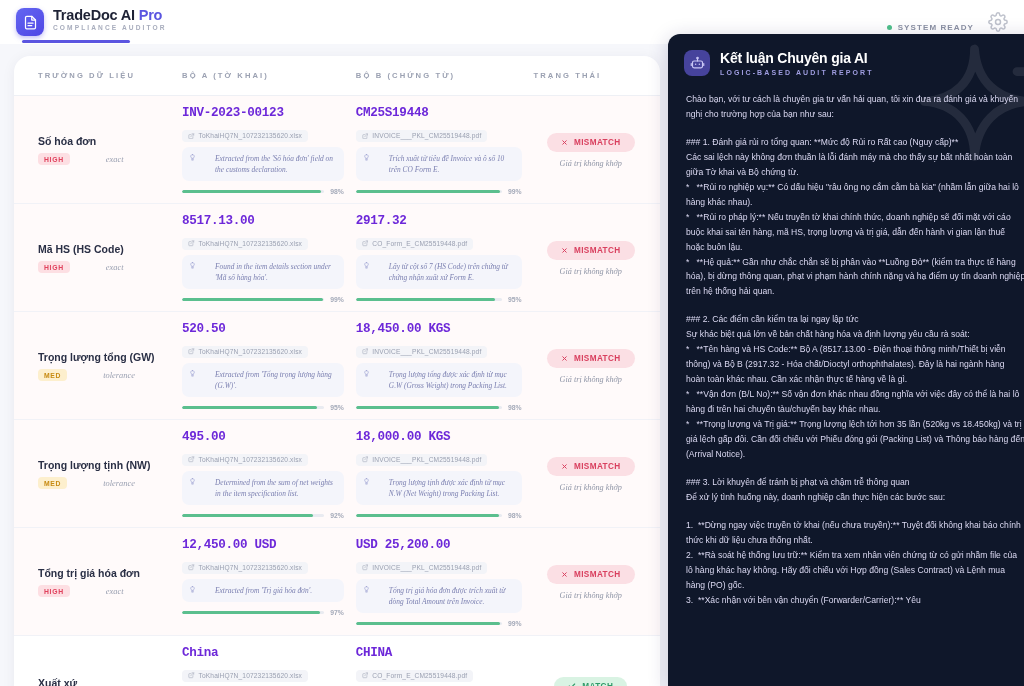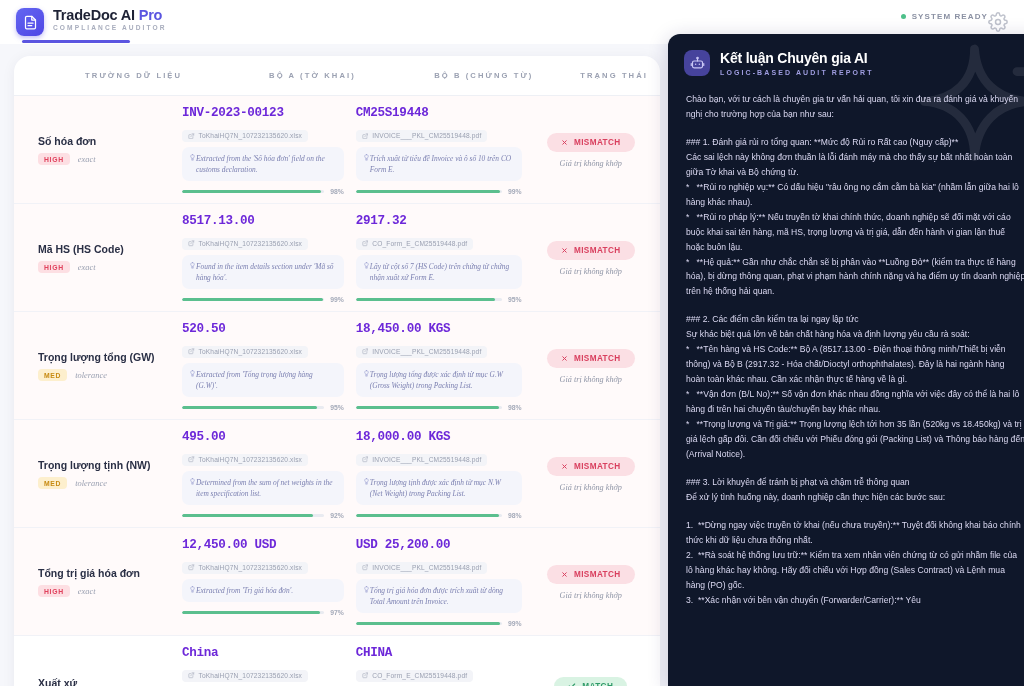--- a/index.html
+++ b/index.html
@@ -27,21 +27,21 @@
   }
   .brand-txt { line-height: 1.05; }
   .brand-title {
     font-size: 14.5px; font-weight: bold; color: #1e2235; letter-spacing: -0.2px;
   }
   .brand-title .accent { color: #5b55e0; }
   .brand-sub {
     font-size: 6.6px; font-weight: bold; color: #a8adbd;
     letter-spacing: 2.1px; margin-top: 2px;
   }
-  .sysbox { display: flex; align-items: flex-start; }
+  .sysbox { display: flex; align-items: flex-end; gap: 14px; }
   .sysready { display: flex; align-items: center; gap: 6px; }
   .sysdot { width: 5px; height: 5px; border-radius: 50%; background: #4ec08a; }
   .systext { font-size: 8px; font-weight: bold; color: #8b91a3; letter-spacing: 1.1px; }
   .gear { width: 20px; height: 20px; opacity: .55; }
 
   
   .tab-underline {
     position: absolute; left: 22px; top: 40px;
     width: 108px; height: 2.5px; border-radius: 2px; background: #5b55e0;
   }
@@ -56,21 +56,20 @@
     overflow: hidden;
   }
   .thead {
     display: flex; height: 40px; align-items: center;
     border-bottom: 1px solid #eef0f5;
     padding: 0 12px;
   }
   .th {
     font-size: 7.6px; font-weight: bold; color: #9ba1b2; letter-spacing: 2.1px;
     text-transform: uppercase;
-    text-align: right;
   }
   .c-field  { width: 158px; padding-left: 12px; }
   .c-a      { width: 176px; }
   .c-b      { width: 180px; }
   .c-status { width: 116px; }
 
   .row {
     display: flex; padding: 10px 12px 8px 12px;
     border-bottom: 1px solid #f1f2f7;
     min-height: 100px;
@@ -81,39 +80,39 @@
   
   .fieldcell { width: 158px; padding-left: 12px; display: flex; flex-direction: column; justify-content: center; }
   .field-name { font-size: 10.5px; font-weight: bold; color: #2a2f45; margin-bottom: 6px; }
   .field-meta { display: flex; align-items: center; gap: 8px; }
   .sev {
     font-size: 6.8px; font-weight: bold; letter-spacing: .7px;
     padding: 2.5px 6px; border-radius: 4px;
   }
   .sev.HIGH { background: #fddfe3; color: #e0415c; }
   .sev.MED  { background: #fdefcd; color: #c78a12; }
-  .rule { font-size: 8.4px; color: #9aa0b1; font-style: italic; font-family: "Liberation Serif", serif; }
+  .rule { font-size: 8.4px; color: #9aa0b1; font-style: italic; font-family: "Liberation Serif", serif; margin-left: 28px; }
 
   
   .valcell { width: 176px; padding-right: 12px; }
   .valcell.b { width: 180px; }
   .val {
     font-family: "Liberation Mono", "DejaVu Sans Mono", monospace;
     font-size: 12.6px; font-weight: bold; color: #6d28d9;
     letter-spacing: -0.3px; margin-bottom: 5px;
   }
   .srcfile {
     display: inline-flex; align-items: center; gap: 4px;
     background: #f3f4f8; border-radius: 4px;
     padding: 2.5px 6px; margin-bottom: 5px;
   }
   .srcfile .fname { font-size: 6.6px; color: #9aa0b1; letter-spacing: .15px; }
   .note {
     background: #f4f5fb; border-radius: 7px; padding: 6px 8px 6px 7px;
-    display: flex; gap: 0; margin-bottom: 7px;
+    display: flex; gap: 19px; margin-bottom: 7px;
   }
   .note .ntext {
     font-size: 7.4px; line-height: 1.5; color: #7a7fb0;
     font-style: italic; font-family: "Liberation Serif", serif;
   }
   .conf { display: flex; align-items: center; gap: 6px; }
   .bar { flex: 1; height: 2.6px; border-radius: 2px; background: #e9ebf1; overflow: hidden; }
   .bar > i { display: block; height: 100%; background: #5bbf8e; border-radius: 2px; }
   .confnum { font-size: 6.8px; font-weight: bold; color: #a4aab9; }
 

